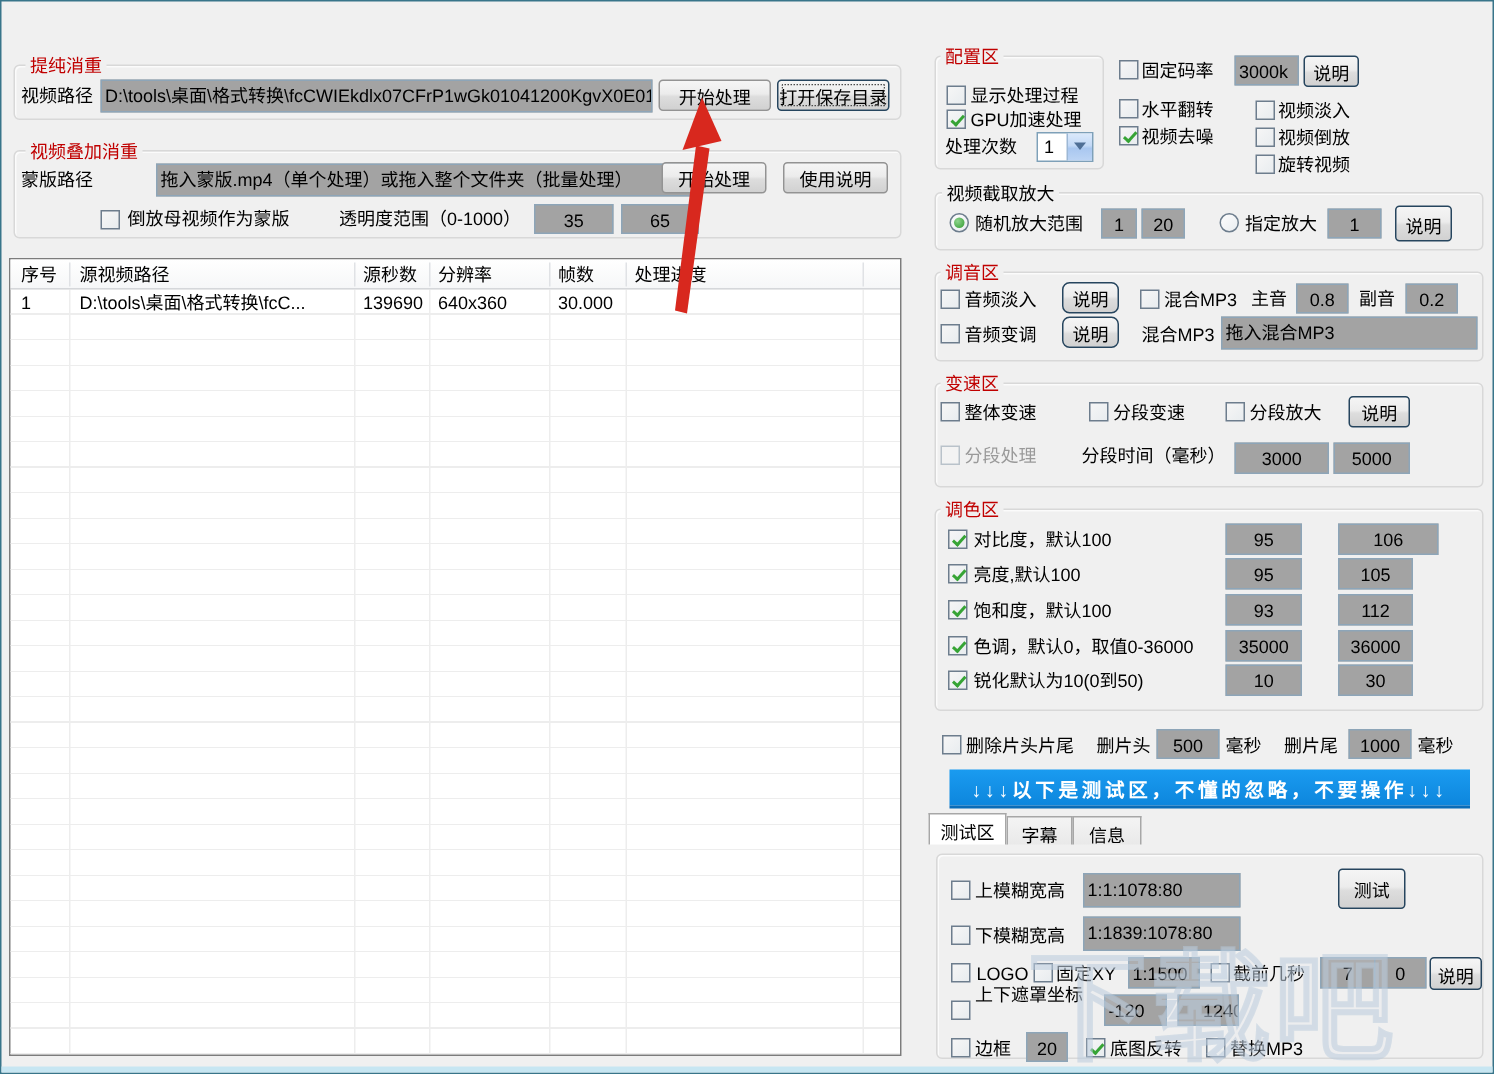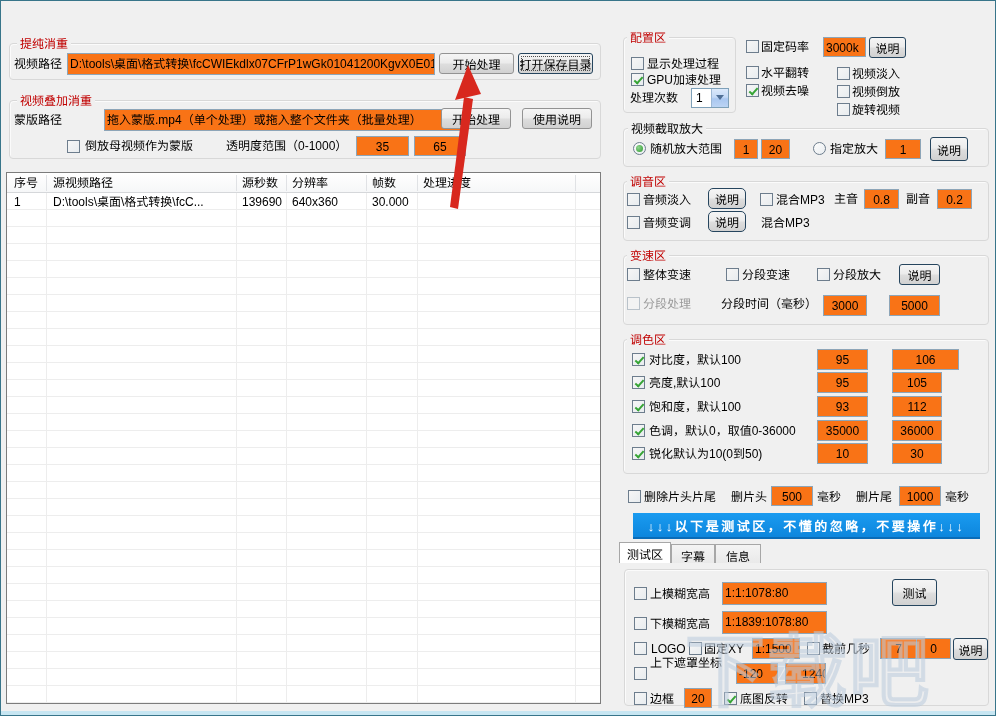--- a/index.html
+++ b/index.html
@@ -11,21 +11,21 @@
   .red { color:#c00000; }
   .gray { color:#9a9a9a; }
   
   #titlebar { position:absolute; left:0; top:0; width:994px; height:26px; background:#ffffff; border-top:1px solid #bfe3f2; }
   #title-text { position:absolute; left:25px; top:5px; font-size:13px; color:#101010; white-space:nowrap; }
   .wbtn { position:absolute; top:2px; width:34px; height:22px; }
   
   .group { position:absolute; border:1px solid #d8d8d8; border-radius:4px; box-shadow:inset 1px 1px 0 rgba(255,255,255,.7); }
   .gtitle { position:absolute; background:#f0f0f0; padding:0 3px; line-height:14px; font-size:12px; white-space:nowrap; }
   
-  .input { position:absolute; background:#f97316; border:1px solid #8da5b8; font-size:12px; line-height:18px; padding:1px 2px; white-space:nowrap; overflow:hidden; }
+  .input { position:absolute; background:#a3a3a3; border:1px solid #8da5b8; font-size:12px; line-height:18px; padding:1px 2px; white-space:nowrap; overflow:hidden; }
   .input.center { text-align:center; }
   
   .btn { position:absolute; background:linear-gradient(180deg,#f5f5f5 0%,#ececec 45%,#dddddd 55%,#d1d1d1 100%); border:1px solid #939393; border-radius:3px; display:flex; align-items:center; justify-content:center; font-size:12px; white-space:nowrap; }
   .btn.dark { border-color:#26455e; }
   .btn.focus { border-color:#26455e; }
   .btn.focus::after { content:''; position:absolute; inset:2px; border:1px dotted #4d4d4d; border-radius:1px; }
   
   .cb { position:absolute; width:13px; height:13px; background:linear-gradient(135deg,#f6f6f6,#e8ecef); border:1px solid #6d7d8d; }
   .cb.checked::after { content:''; position:absolute; left:2px; top:3px; width:7px; height:3px; border-left:2px solid #36a435; border-bottom:2px solid #36a435; transform:rotate(-48deg); }
   .cb.disabled { border-color:#b9c2ca; background:#f3f3f3; }
@@ -162,34 +162,35 @@
   <div class="cb" style="left:759px;top:192px;"></div>
   <div class="lbl" style="left:775px;top:191px;">混合MP3</div>
   <div class="lbl" style="left:833px;top:190px;">主音</div>
   <div class="input center" style="left:863px;top:188px;width:35px;height:20px;">0.8</div>
   <div class="lbl" style="left:905px;top:190px;">副音</div>
   <div class="input center" style="left:936px;top:188px;width:35px;height:20px;">0.2</div>
   <div class="cb" style="left:626px;top:215px;"></div>
   <div class="lbl" style="left:642px;top:214px;">音频变调</div>
   <div class="btn dark" style="left:707px;top:210px;width:38px;height:21px;border-radius:5px;">说明</div>
   <div class="lbl" style="left:760px;top:214px;">混合MP3</div>
+  <div class="input" style="left:813px;top:210px;width:171px;height:22px;">拖入混合MP3</div>
 
   <div class="group" style="left:622px;top:254px;width:366px;height:70px;"></div>
   <div class="gtitle red" style="left:626px;top:248px;">变速区</div>
   <div class="cb" style="left:626px;top:267px;"></div>
   <div class="lbl" style="left:642px;top:266px;">整体变速</div>
   <div class="cb" style="left:725px;top:267px;"></div>
   <div class="lbl" style="left:741px;top:266px;">分段变速</div>
   <div class="cb" style="left:816px;top:267px;"></div>
   <div class="lbl" style="left:832px;top:266px;">分段放大</div>
   <div class="btn dark" style="left:898px;top:263px;width:41px;height:21px;">说明</div>
   <div class="cb disabled" style="left:626px;top:296px;"></div>
   <div class="lbl gray" style="left:642px;top:295px;">分段处理</div>
   <div class="lbl" style="left:720px;top:295px;">分段时间（毫秒）</div>
-  <div class="input center" style="left:822px;top:294px;width:44px;height:21px;">3000</div>
+  <div class="input center" style="left:822px;top:294px;width:63px;height:21px;">3000</div>
   <div class="input center" style="left:888px;top:294px;width:51px;height:21px;">5000</div>
 
   <div class="group" style="left:622px;top:338px;width:366px;height:135px;"></div>
   <div class="gtitle red" style="left:626px;top:332px;">调色区</div>
 
   <div class="cb checked" style="left:631px;top:352px;"></div>
   <div class="lbl" style="left:648px;top:351px;">对比度，默认100</div>
   <div class="input center" style="left:816px;top:348px;width:51px;height:21px;">95</div>
   <div class="input center" style="left:891px;top:348px;width:67px;height:21px;">106</div>
 

